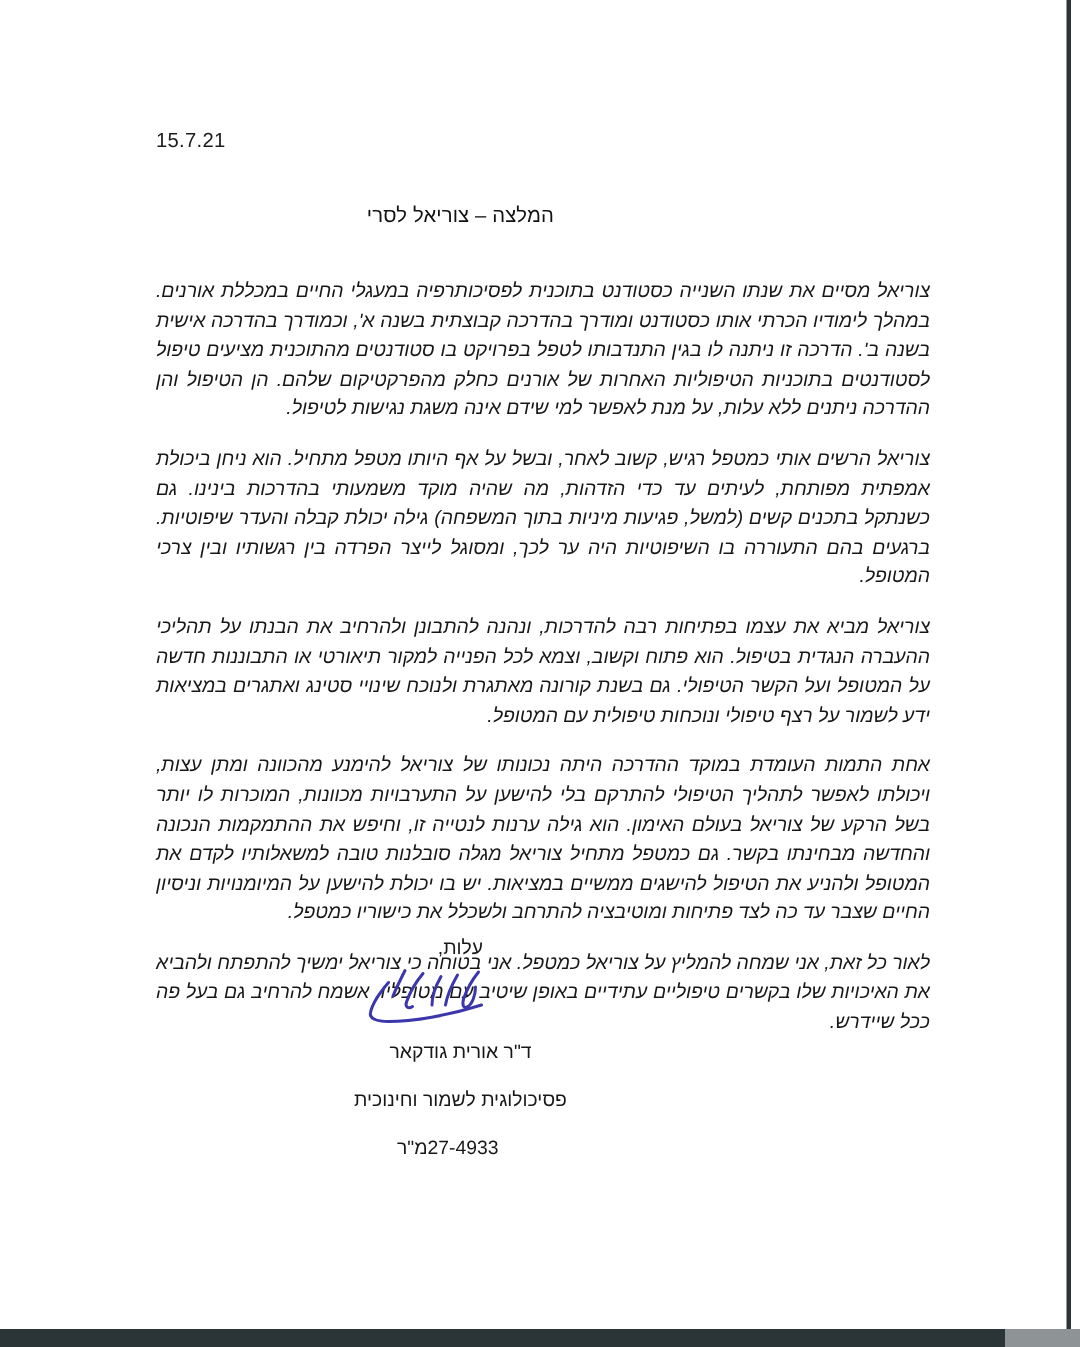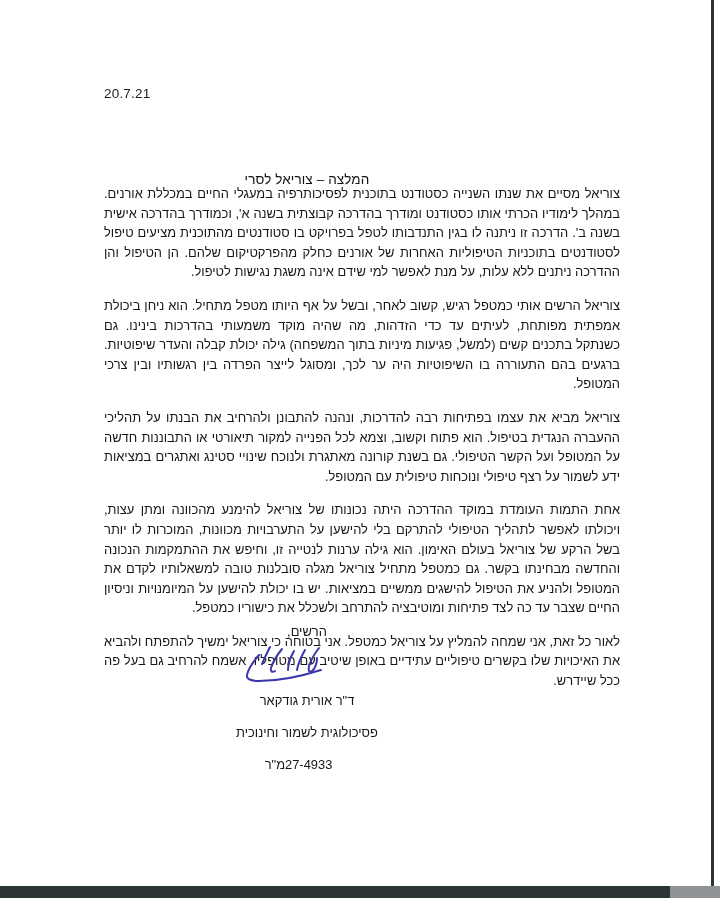--- a/index.html
+++ b/index.html
@@ -79,21 +79,20 @@
     position: absolute;
     left: 0;
     top: 136px;
     width: 614px;
     text-align: center;
     direction: rtl;
     font-size: 13.5px;
     font-weight: 400;
     color: #111111;
     letter-spacing: 0.1px;
-    margin-top: 36px;
   }
 
   #letter-content {
     position: absolute;
     left: 104px;
     top: 184px;
     width: 516px;
     direction: rtl;
     text-align: justify;
     text-align-last: right;
@@ -101,20 +100,21 @@
 
   .para {
     margin: 0 0 14px 0;
     font-size: 12.9px;
     line-height: 19.6px;
     color: #171717;
     direction: rtl;
     text-align: justify;
     text-align-last: right;
     unicode-bidi: isolate;
+    font-style: italic;
   }
   .para:last-child { margin-bottom: 0; }
 
   #signature-block {
     position: absolute;
     left: 0;
     top: 622px;
     width: 614px;
     direction: rtl;
     text-align: center;
@@ -159,35 +159,35 @@
     margin-right: 17px;
   }
 </style>
 </head>
 <body>
 
 <div id="page-sheet">
 
   <div id="doc-body">
 
-    <div class="date-line">20.7.21</div>
+    <div class="date-line">15.7.21</div>
 
     <div class="doc-title">המלצה – צוריאל לסרי</div>
 
     <div id="letter-content">
       <p class="para">צוריאל מסיים את שנתו השנייה כסטודנט בתוכנית לפסיכותרפיה במעגלי החיים במכללת אורנים. במהלך לימודיו הכרתי אותו כסטודנט ומודרך בהדרכה קבוצתית בשנה א', וכמודרך בהדרכה אישית בשנה ב'. הדרכה זו ניתנה לו בגין התנדבותו לטפל בפרויקט בו סטודנטים מהתוכנית מציעים טיפול לסטודנטים בתוכניות הטיפוליות האחרות של אורנים כחלק מהפרקטיקום שלהם. הן הטיפול והן ההדרכה ניתנים ללא עלות, על מנת לאפשר למי שידם אינה משגת נגישות לטיפול.</p>
       <p class="para">צוריאל הרשים אותי כמטפל רגיש, קשוב לאחר, ובשל על אף היותו מטפל מתחיל. הוא ניחן ביכולת אמפתית מפותחת, לעיתים עד כדי הזדהות, מה שהיה מוקד משמעותי בהדרכות בינינו. גם כשנתקל בתכנים קשים (למשל, פגיעות מיניות בתוך המשפחה) גילה יכולת קבלה והעדר שיפוטיות. ברגעים בהם התעוררה בו השיפוטיות היה ער לכך, ומסוגל לייצר הפרדה בין רגשותיו ובין צרכי המטופל.</p>
       <p class="para">צוריאל מביא את עצמו בפתיחות רבה להדרכות, ונהנה להתבונן ולהרחיב את הבנתו על תהליכי ההעברה הנגדית בטיפול. הוא פתוח וקשוב, וצמא לכל הפנייה למקור תיאורטי או התבוננות חדשה על המטופל ועל הקשר הטיפולי. גם בשנת קורונה מאתגרת ולנוכח שינויי סטינג ואתגרים במציאות ידע לשמור על רצף טיפולי ונוכחות טיפולית עם המטופל.</p>
       <p class="para">אחת התמות העומדת במוקד ההדרכה היתה נכונותו של צוריאל להימנע מהכוונה ומתן עצות, ויכולתו לאפשר לתהליך הטיפולי להתרקם בלי להישען על התערבויות מכוונות, המוכרות לו יותר בשל הרקע של צוריאל בעולם האימון. הוא גילה ערנות לנטייה זו, וחיפש את ההתמקמות הנכונה והחדשה מבחינתו בקשר. גם כמטפל מתחיל צוריאל מגלה סובלנות טובה למשאלותיו לקדם את המטופל ולהניע את הטיפול להישגים ממשיים במציאות. יש בו יכולת להישען על המיומנויות וניסיון החיים שצבר עד כה לצד פתיחות ומוטיבציה להתרחב ולשכלל את כישוריו כמטפל.</p>
       <p class="para">לאור כל זאת, אני שמחה להמליץ על צוריאל כמטפל. אני בטוחה כי צוריאל ימשיך להתפתח ולהביא את האיכויות שלו בקשרים טיפוליים עתידיים באופן שיטיב עם מטופליו. אשמח להרחיב גם בעל פה ככל שיידרש.</p>
     </div>
 
     <div id="signature-block">
 
-      <p class="sig-salutation">הרשים,</p>
+      <p class="sig-salutation">עלות,</p>
 
       <div class="sig-mark-wrap">
         <svg width="96" height="44" viewBox="0 0 96 44" fill="none" stroke="#3b36ab" stroke-width="2" stroke-linecap="round" stroke-linejoin="round">
           <path d="M82 4 C78 9, 74 16, 72 22 C71 26, 72 29, 75 27 C78 25, 80 19, 80 14"></path>
           <path d="M68 6 C64 13, 61 20, 60 26"></path>
           <path d="M57 7 C53 14, 51 21, 51 26"></path>
           <path d="M45 5 C40 11, 36 18, 34 24 C33 27, 35 29, 38 27"></path>
           <path d="M33 3 C30 9, 27 15, 25 20"></path>
           <path d="M22 11 C16 18, 11 26, 10 31 C9 35, 14 37, 22 37 C38 37, 62 33, 84 26"></path>
         </svg>

